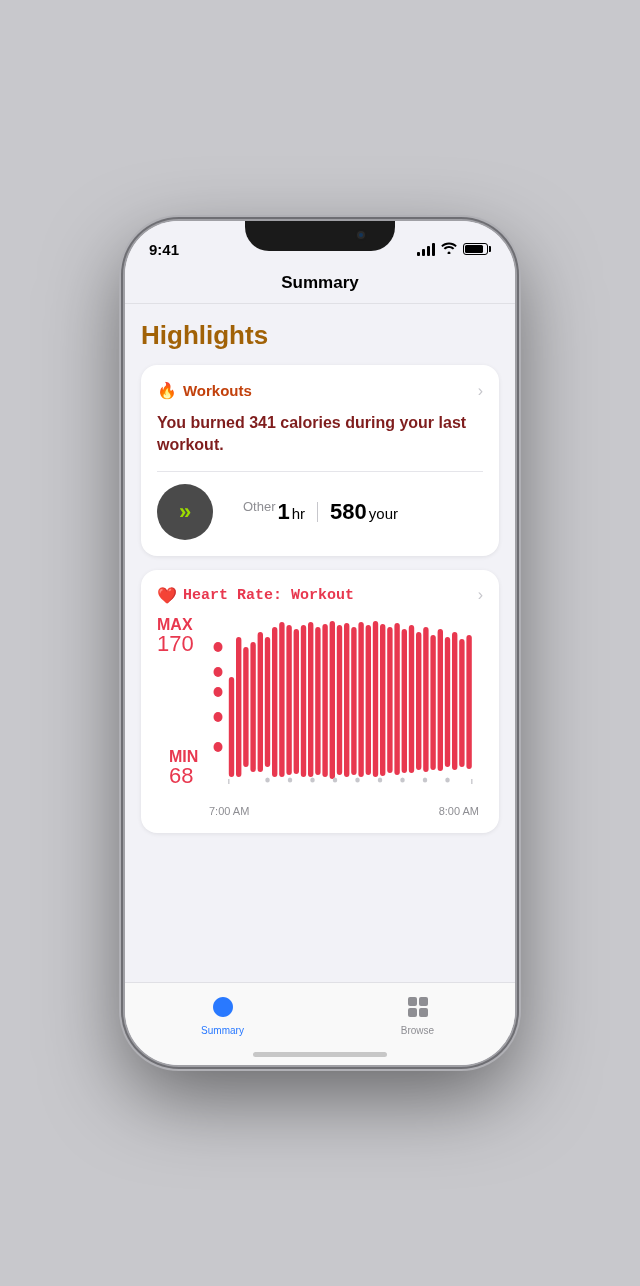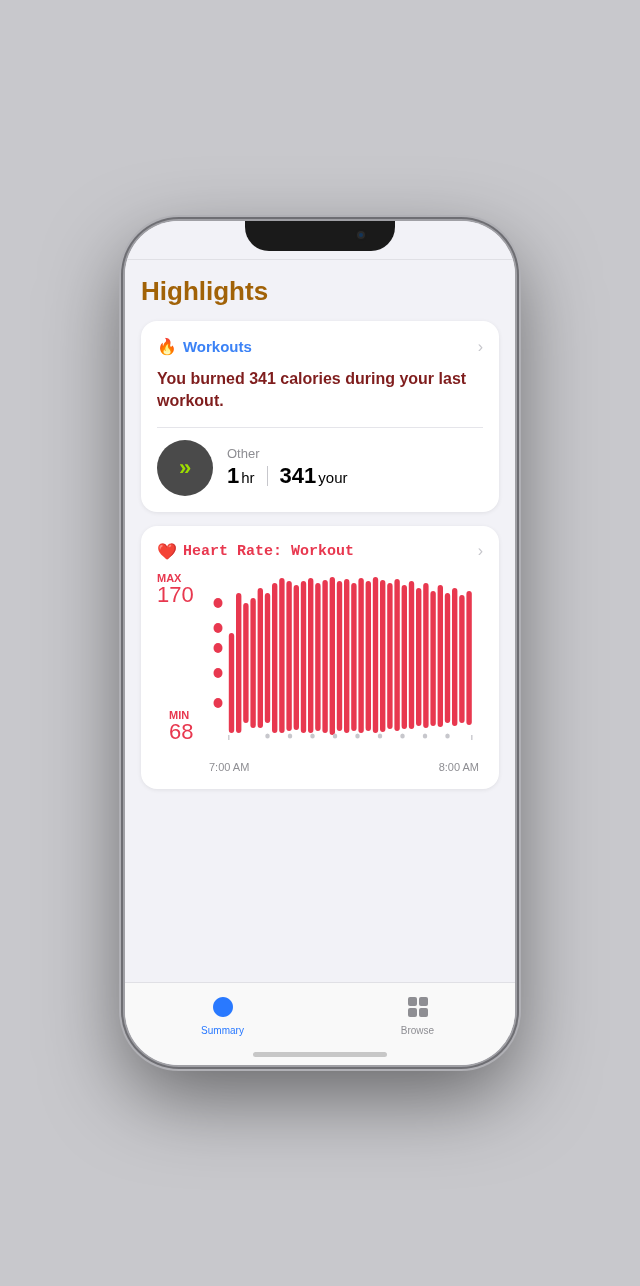--- a/index.html
+++ b/index.html
@@ -207,21 +207,21 @@
 
     .card-header-left {
       display: flex;
       align-items: center;
       gap: 6px;
     }
 
     .card-title {
       font-size: 15px;
       font-weight: 600;
-      color: #3b82f6;
+      color: #c2410c;
     }
 
     .card-title-red {
       color: #e8384f;
       font-family: Liberation Mono, monospace;
     }
 
     .chevron {
       color: #c7c7cc;
       font-size: 16px;
@@ -262,22 +262,22 @@
 
     .arrow-double {
       color: #9ddd00;
       font-size: 22px;
       font-weight: 900;
       line-height: 1;
     }
 
     .workout-details {
       display: flex;
-      flex-direction: column;
       gap: 2px;
+      margin-left: 16px;
     }
 
     .workout-label {
       font-size: 13px;
       color: #8e8e93;
     }
 
     .workout-values {
       display: flex;
       align-items: center;
@@ -322,21 +322,21 @@
       left: 0;
     }
 
     .chart-min-label {
       position: absolute;
       bottom: 30px;
       left: 12px;
     }
 
     .chart-axis-label {
-      font-size: 11px;
+      font-size: 16px;
       color: #e8384f;
       font-weight: 600;
       line-height: 1;
     }
 
     .chart-value-label {
       font-size: 22px;
       font-weight: 400;
       color: #e8384f;
       line-height: 1;
@@ -432,20 +432,44 @@
   </style>
 </head>
 <body>
 
 <div class="phone-frame">
 
   <div class="notch">
     <div class="notch-camera"></div>
   </div>
 
+  <div class="status-bar">
+    <span class="status-time">9:41</span>
+    <div class="status-icons">
+      <div class="signal-bars">
+        <span style="height:4px"></span>
+        <span style="height:7px"></span>
+        <span style="height:10px"></span>
+        <span style="height:13px"></span>
+      </div>
+      <span class="wifi-icon">
+        <svg width="16" height="12" viewBox="0 0 16 12">
+          <path d="M8 9.5a1.5 1.5 0 1 1 0 3 1.5 1.5 0 0 1 0-3z" fill="#000"></path>
+          <path d="M8 6c1.5 0 2.9.6 3.9 1.6l1.4-1.4C11.8 4.8 10 4 8 4S4.2 4.8 2.7 6.2l1.4 1.4C5.1 6.6 6.5 6 8 6z" fill="#000"></path>
+          <path d="M8 2.5c2.5 0 4.7 1 6.4 2.6l1.4-1.4C13.9 1.6 11.1.5 8 .5S2.1 1.6.2 3.7l1.4 1.4C3.3 3.5 5.5 2.5 8 2.5z" fill="#000"></path>
+        </svg>
+      </span>
+      <div class="battery-icon">
+        <div class="battery-body">
+          <div class="battery-fill"></div>
+        </div>
+        <div class="battery-tip"></div>
+      </div>
+    </div>
+  </div>
 
   <div class="nav-title">
     <span>Summary</span>
   </div>
 
   <div class="main-content">
 
     <h1 class="highlights-title">Highlights</h1>
 
     <div class="card">
@@ -464,21 +488,21 @@
         </div>
         <div class="workout-details">
           <span class="workout-label">Other</span>
           <div class="workout-values">
             <div class="workout-stat-item">
               <span class="stat-number">1</span>
               <span class="stat-unit">hr</span>
             </div>
             <div class="stat-divider"></div>
             <div class="workout-stat-item">
-              <span class="stat-number">341</span>
+              <span class="stat-number">580</span>
               <span class="stat-unit">your</span>
             </div>
           </div>
         </div>
       </div>
     </div>
 
     <div class="card">
       <div class="card-header">
         <div class="card-header-left">

